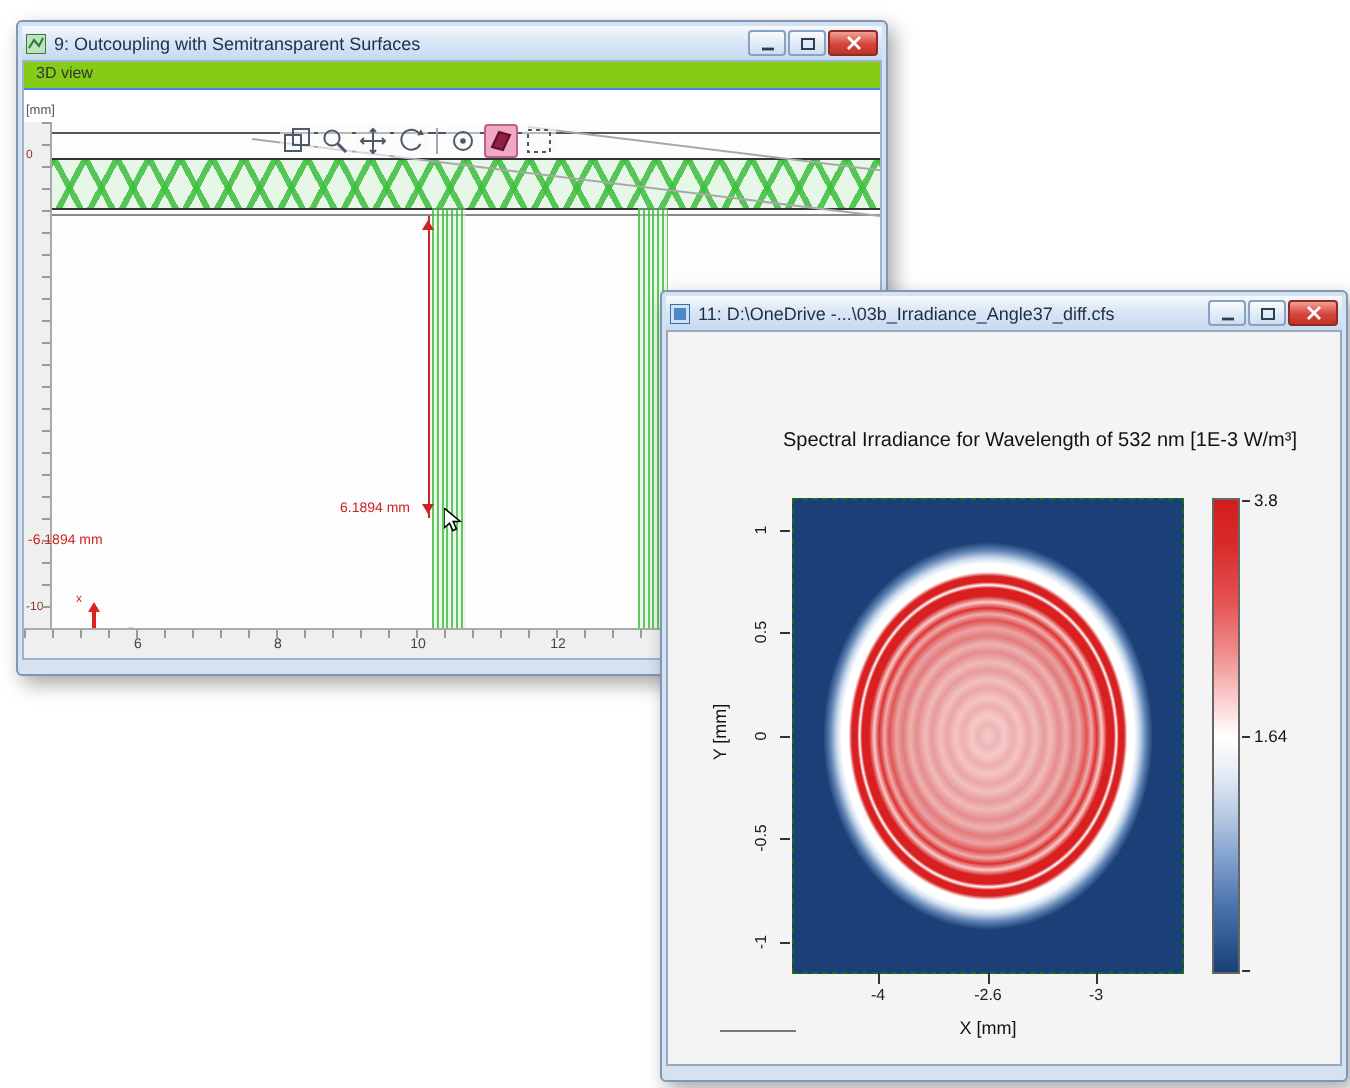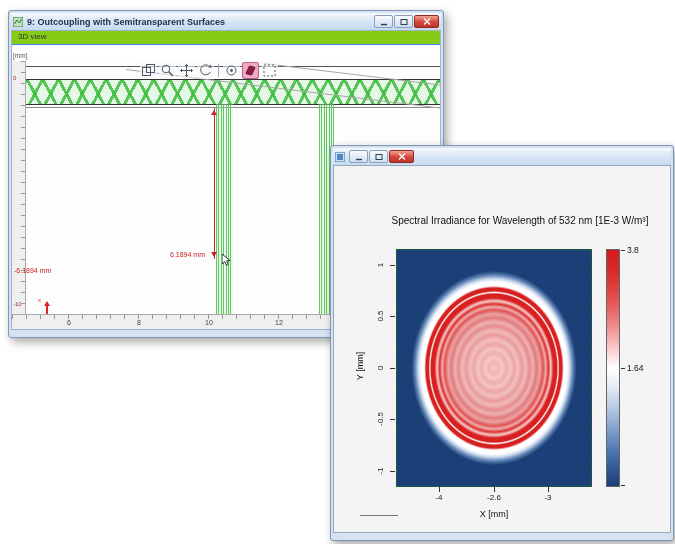--- a/index.html
+++ b/index.html
@@ -1,19 +1,19 @@
 <!DOCTYPE html>
 <html><head>
 <meta charset="utf-8">
 <style>
   html,body{margin:0;padding:0;}
   body{width:675px;height:544px;background:#ffffff;font-family:"Liberation Sans",sans-serif;position:relative;overflow:hidden;}
   .win{position:absolute;background:#d4e2f2;border:1px solid #7f96b4;border-radius:3px;padding:2px;box-shadow:3px 4px 10px rgba(0,0,0,.35);}
   .titlebar{height:17px;display:flex;align-items:center;gap:4px;padding:0 2px;background:linear-gradient(#f5f9fd,#d9e7f5 45%,#c6daef);font-size:9px;color:#1d2f45;white-space:nowrap;overflow:hidden;}
-  .titlebar .title{flex:1;overflow:hidden;text-overflow:ellipsis;font-weight:bold;}
+  .titlebar .title{flex:1;overflow:hidden;text-overflow:ellipsis;}
   .winbtns{display:flex;gap:1px;}
   .wbtn{width:19px;height:13px;border:1px solid #8aa0bc;border-radius:2px;background:linear-gradient(#f7fbfe,#cfdeef);display:flex;align-items:center;justify-content:center;box-sizing:border-box;}
   .wbtn.close{width:25px;background:linear-gradient(#f2a096,#d6453a 55%,#bd3428);border-color:#8e2a22;}
   
   #win1{left:8px;top:10px;width:430px;height:322px;z-index:1;}
   #w1inner{position:relative;height:298px;background:#fff;border:1px solid #9fb2c8;}
   .menurow{height:12px;background:#84cc16;border-bottom:1px solid #3b82f6;font-size:8px;color:#333;padding:1px 0 0 6px;}
   .viewport{position:absolute;left:0;right:0;top:30px;bottom:0;background:#fdfdfd;}
   .vruler{position:absolute;left:0;top:0;bottom:14px;width:13px;background:#efefef;border-right:1px solid #aaa;}
   .vruler::after{content:"";position:absolute;right:0;top:0;bottom:0;width:4px;background:repeating-linear-gradient(to bottom,#999 0 1px,transparent 1px 11px);}
@@ -215,20 +215,21 @@
   </section>
 
   <section class="win" id="win2">
     <header class="titlebar">
       <span>
           <svg width="10" height="10">
             <rect width="10" height="10" fill="#cfe0f5" stroke="#3b6ea5"></rect>
             <rect x="2" y="2" width="6" height="6" fill="#4f86c6"></rect>
           </svg>
         </span>
+      <span class="title">11: D:\OneDrive -...\03b_Irradiance_Angle37_diff.cfs</span>
       <span class="winbtns">
         <span class="wbtn">
             <svg width="10" height="8">
               <line x1="2" y1="6.5" x2="8" y2="6.5" stroke="#2c3e50" stroke-width="1.4"></line>
             </svg>
           </span>
         <span class="wbtn">
             <svg width="10" height="8">
               <rect x="2" y="1.5" width="6" height="5" fill="none" stroke="#2c3e50"></rect>
             </svg>

